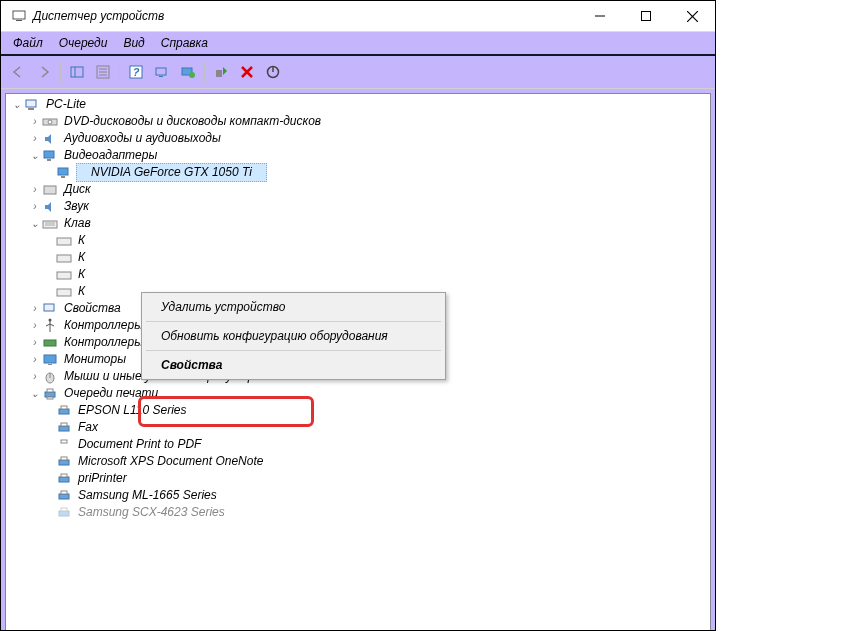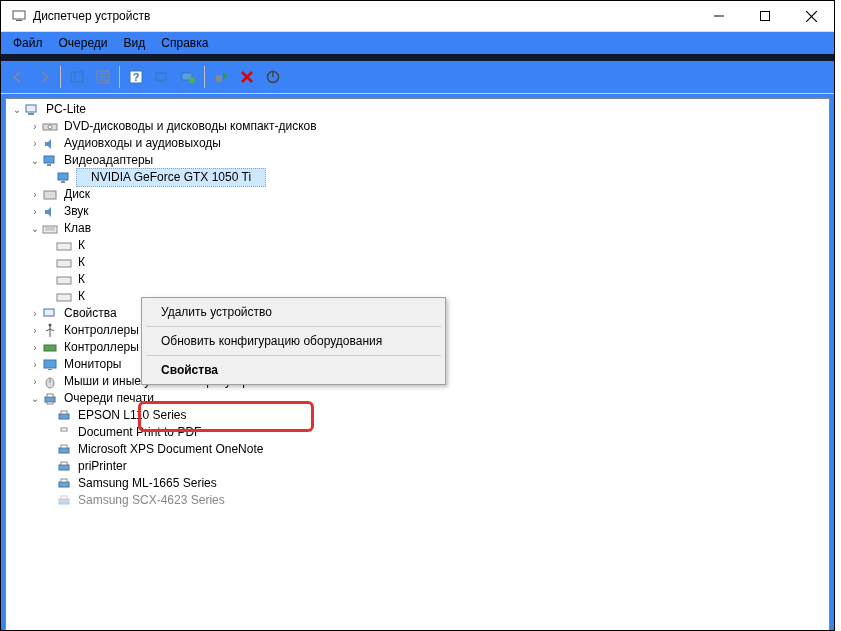--- a/index.html
+++ b/index.html
@@ -1,23 +1,23 @@
 <!DOCTYPE html>
 <html><head>
 <meta charset="utf-8">
 <style>
   html,body{margin:0;padding:0;font-family:"Segoe UI",Tahoma,sans-serif;font-size:12px;background:#fff;color:#000;}
-  .window{position:relative;width:835px;height:631px;box-sizing:border-box;border:1px solid #000;background:#3b82f6;overflow:hidden;}
+  .window{position:relative;width:716px;height:631px;box-sizing:border-box;border:1px solid #000;background:#c4b5fd;overflow:hidden;font-style:italic;}
   .titlebar{height:30px;background:#fff;display:flex;align-items:center;border-bottom:1px solid #ddd;}
   .titlebar .title-icon{width:16px;height:16px;margin:0 6px 0 10px;display:inline-flex;align-items:center;justify-content:center;}
   .titlebar .title{flex:1;font-size:12px;}
   .titlebar .win-btns{display:flex;height:100%;}
   .titlebar .win-btn{width:46px;height:100%;display:flex;align-items:center;justify-content:center;font-size:14px;}
   .titlebar .win-btn.close{font-size:16px;}
-  .menubar{height:22px;display:flex;align-items:center;padding:0 4px;border-bottom:7px solid #0f172a;}
+  .menubar{height:22px;display:flex;align-items:center;padding:0 4px;border-bottom:2px solid #0f172a;}
   .menubar .menu-item{padding:2px 8px;}
   .toolbar{height:28px;display:flex;align-items:center;padding:2px 4px;border-bottom:1px solid #d0d0d0;gap:0;}
   .toolbar .tbtn{width:24px;height:24px;display:flex;align-items:center;justify-content:center;border:1px solid transparent;}
   .toolbar .sep{width:1px;height:22px;background:#c0c0c0;margin:0 3px;}
   .content{position:relative;height:calc(100% - 30px - 22px - 28px);box-sizing:border-box;padding:4px;}
   .tree-wrap{position:absolute;inset:4px;border:1px solid #828790;overflow:auto;background:#fff;}
   .tree{padding:2px 0;}
   .node{white-space:nowrap;line-height:17px;height:17px;display:flex;align-items:center;}
   .toggle{width:14px;text-align:center;color:#6b6b6b;font-size:10px;display:inline-block;}
   .icon{width:16px;height:16px;display:inline-flex;align-items:center;justify-content:center;margin-right:4px;flex-shrink:0;}
@@ -328,20 +328,29 @@
               <svg width="16" height="16">
                 <rect x="3" y="6" width="10" height="5" fill="#6aa2d8" stroke="#3a76b1"></rect>
                 <rect x="5" y="3" width="6" height="3" fill="#fff" stroke="#888"></rect>
               </svg>
             </span>
             <span class="label">EPSON L110 Series</span>
           </div>
         <div class="node" style="padding-left:50px">
             <span class="icon">
               <svg width="16" height="16">
+                <rect x="3" y="6" width="10" height="5" fill="#6aa2d8" stroke="#3a76b1"></rect>
+                <rect x="5" y="3" width="6" height="3" fill="#fff" stroke="#888"></rect>
+              </svg>
+            </span>
+            <span class="label">Fax</span>
+          </div>
+        <div class="node" style="padding-left:50px">
+            <span class="icon">
+              <svg width="16" height="16">
                 <r ect="" x="3" y="6" width="10" height="5" fill="#6aa2d8" stroke="#3a76b1"></r>
                 <rect x="5" y="3" width="6" height="3" fill="#fff" stroke="#888"></rect>
               </svg>
             </span>
             <span class="label">Document Print to PDF</span>
           </div>
         <div class="node" style="padding-left:50px">
             <span class="icon">
               <svg width="16" height="16">
                 <rect x="3" y="6" width="10" height="5" fill="#6aa2d8" stroke="#3a76b1"></rect>

